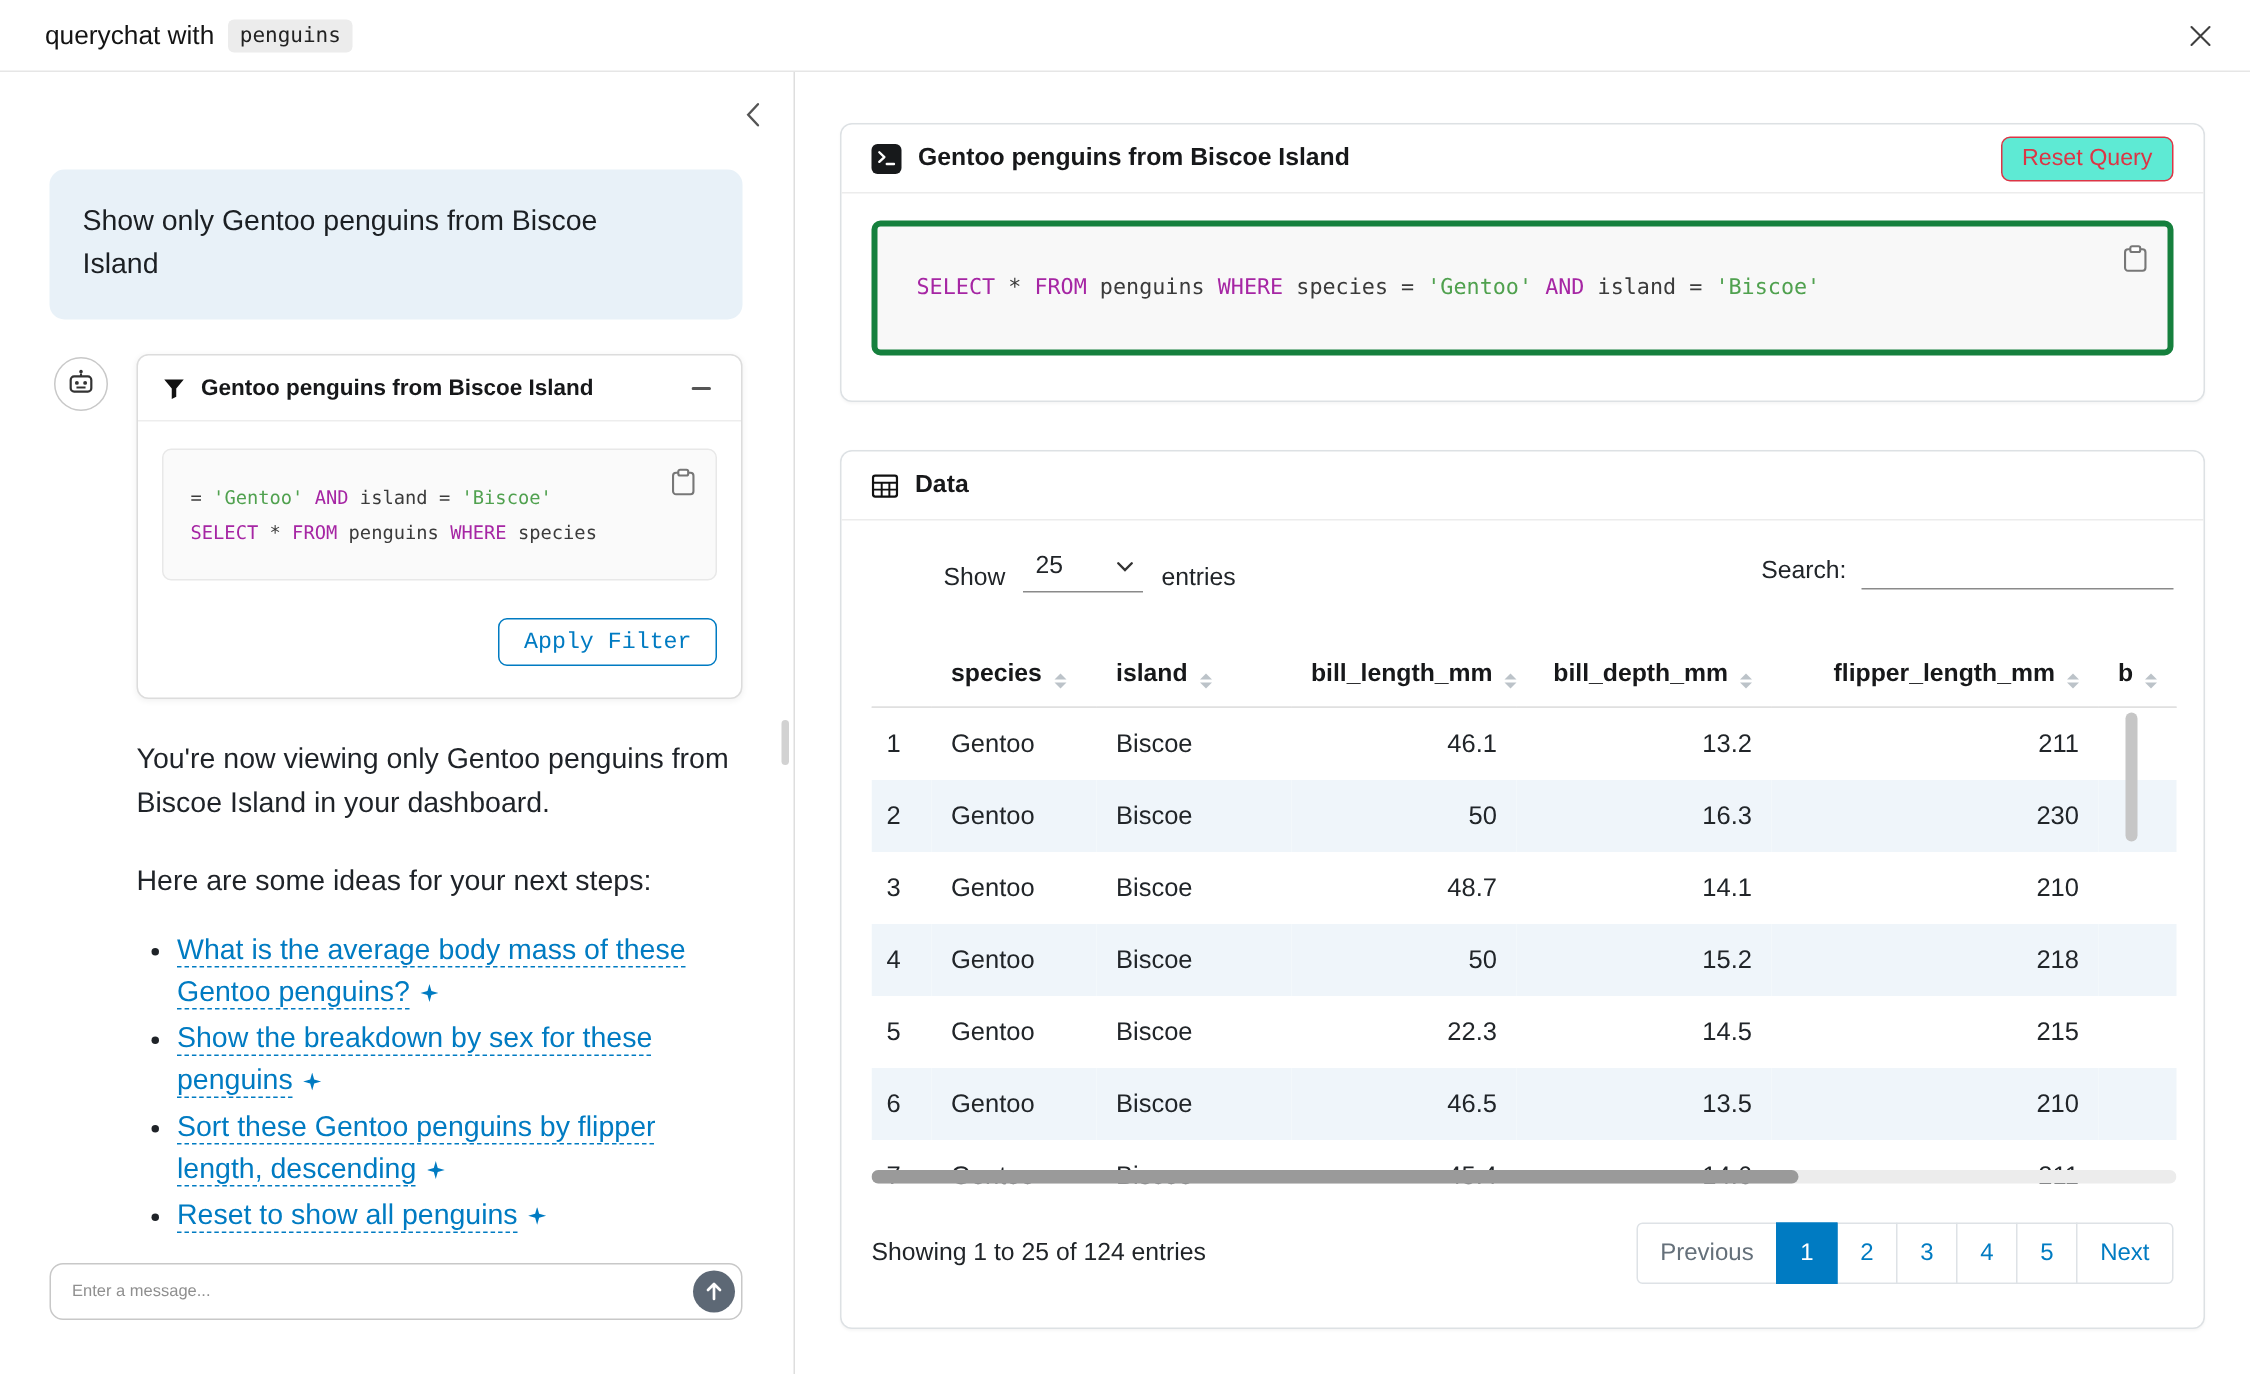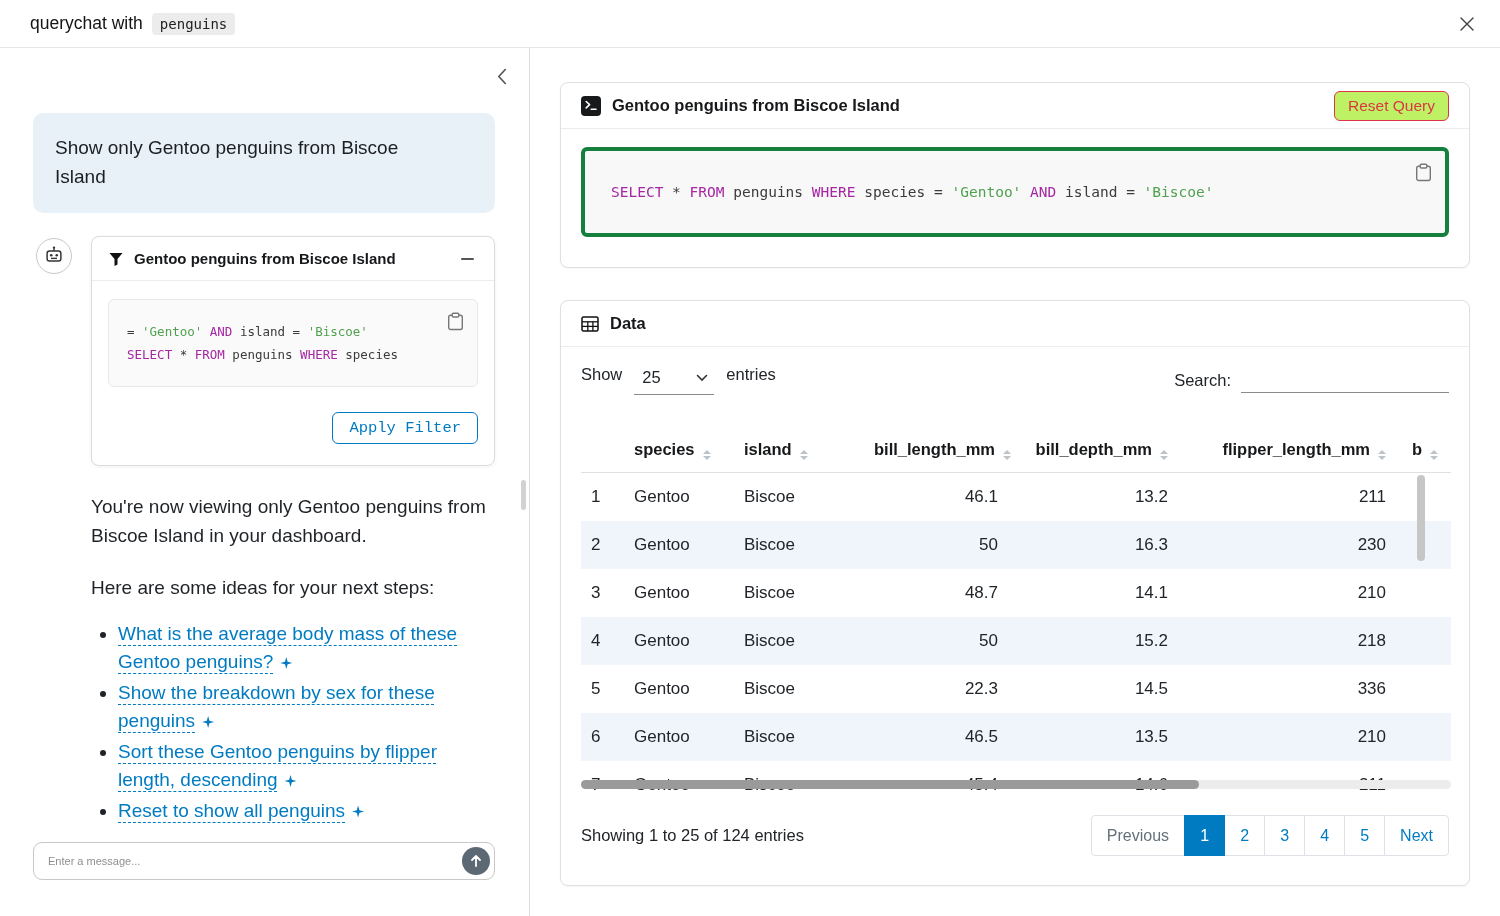--- a/index.html
+++ b/index.html
@@ -105,34 +105,34 @@
     position: absolute; left: 29px; width: 910px; background: #fff;
     border: 1px solid #dde1e4; border-radius: 8px; box-shadow: 0 1px 2px rgba(0,0,0,.04);
   }
   .query-card { top: 34px; height: 186px; }
   .data-card { top: 252px; height: 586px; }
   .card-header { display: flex; align-items: center; gap: 11px; height: 46px; padding: 0 20px; border-bottom: 1px solid #ececec; }
   .card-title { font-weight: 700; font-size: 16.5px; color: #17181a; }
   .terminal-icon { width: 20px; height: 20px; background: #17191b; border-radius: 4px; display: flex; align-items: center; justify-content: center; }
   .reset-btn {
     margin-left: auto; padding: 5px 13px; border: 1px solid var(--danger); color: var(--danger);
-    background: #bef264; border-radius: 6px; font-size: 15.5px; font-family: inherit; cursor: pointer;
+    background: #5eead4; border-radius: 6px; font-size: 15.5px; font-family: inherit; cursor: pointer;
   }
   .sql-panel {
     margin: 18px 20px; height: 90px; background: #f8f8f8; border: 4px solid #15803d; border-radius: 6px;
     display: flex; align-items: center; padding: 0 26px; position: relative;
     font-family: "DejaVu Sans Mono", monospace; font-size: 14.5px; color: #3b3b3b; white-space: pre;
   }
   .tok-kw { color: var(--kw); }
   .tok-str { color: var(--str); }
   .tok-pl { color: #3b3b3b; }
 
   .card-body { padding: 16px 20px 0; }
   .controls { display: flex; justify-content: space-between; align-items: center; margin: 2px 0 32px; }
-  .length-ctl { display: flex; align-items: flex-start; gap: 12px; font-size: 16.5px; color: #212529; }
+  .length-ctl { display: flex; align-items: flex-end; gap: 12px; font-size: 16.5px; color: #212529; margin-left: 48px; }
   .select-box {
     display: flex; align-items: center; justify-content: space-between;
     width: 80px; border-bottom: 1px solid #8a8a8a; padding: 3px 6px 7px 8px; cursor: pointer; font-size: 16.5px;
   }
   .search-ctl { display: flex; align-items: center; gap: 10px; font-size: 16.5px; color: #212529; }
   .search-ctl input { width: 208px; border: none; border-bottom: 1px solid #8a8a8a; height: 26px; font-size: 16px; outline: none; font-family: inherit; }
 
   .table-viewport { position: relative; width: 870px; height: 366px; overflow: hidden; }
   table.data { table-layout: fixed; width: 960px; border-collapse: collapse; }
   th:nth-child(1), td:nth-child(1) { width: 40px; }
@@ -384,21 +384,21 @@
                   <td class="al-right">15.2</td>
                   <td class="al-right">218</td>
                   <td class="al-left"></td>
                 </tr>
                 <tr>
                   <td class="al-left">5</td>
                   <td class="al-left">Gentoo</td>
                   <td class="al-left">Biscoe</td>
                   <td class="al-right">22.3</td>
                   <td class="al-right">14.5</td>
-                  <td class="al-right">336</td>
+                  <td class="al-right">215</td>
                   <td class="al-left"></td>
                 </tr>
                 <tr>
                   <td class="al-left">6</td>
                   <td class="al-left">Gentoo</td>
                   <td class="al-left">Biscoe</td>
                   <td class="al-right">46.5</td>
                   <td class="al-right">13.5</td>
                   <td class="al-right">210</td>
                   <td class="al-left"></td>

